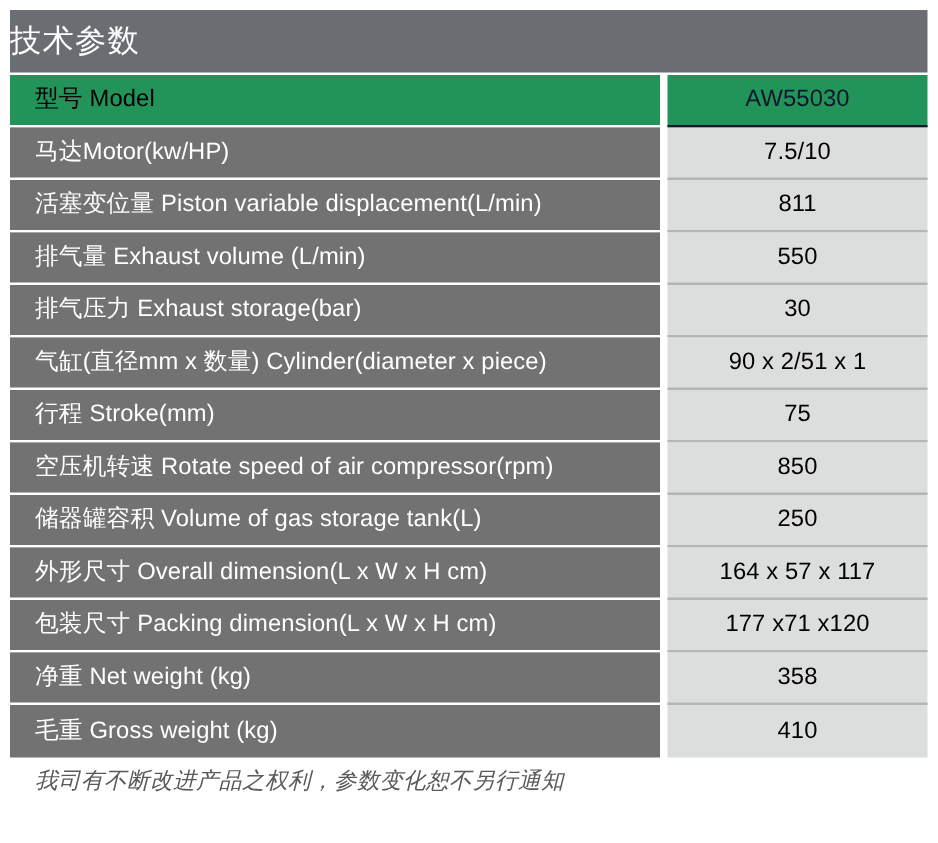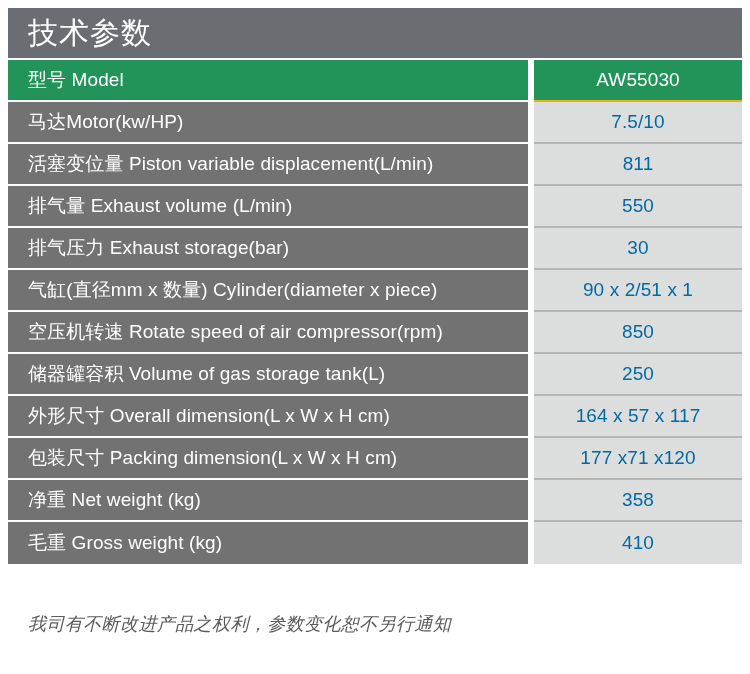--- a/index.html
+++ b/index.html
@@ -29,23 +29,22 @@
     top: 8px;
     width: 734px;
     height: 50px;
     background: #6a6e72;
     display: flex;
     align-items: center;
     box-sizing: border-box;
   }
   .title-bar .title-text {
     color: #ffffff;
-    font-size: 30px;
+    font-size: 25px;
     letter-spacing: 1px;
-    padding-left: 20px;
     line-height: 1;
     white-space: nowrap;
   }
 
   
   .spec-table {
     position: absolute;
     left: 8px;
     top: 60px;
     width: 734px;
@@ -83,38 +82,38 @@
   .cell-gap {
     width: 6px;
     background: #ffffff;
     border: 0;
   }
 
   
   .cell-value {
     width: 208px;
     background: #dcdddd;
-    color: #0369a1;
+    color: #000000;
     font-size: 19px;
     text-align: center;
     border-bottom: 2px solid #b4b5b5;
     white-space: nowrap;
     letter-spacing: 0.1px;
   }
 
   
   tr.row-header .cell-label {
     background: #22945a;
-    color: #ffffff;
+    color: #000000;
     border-bottom: 2px solid #ffffff;
   }
   tr.row-header .cell-value {
     background: #22945a;
-    color: #ffffff;
-    border-bottom: 2px solid #eab308;
+    color: #0f172a;
+    border-bottom: 2px solid #0f172a;
   }
   tr.row-header .cell-gap {
     background: #ffffff;
   }
 
   
   tr.row-last .cell-label {
     border-bottom: 0;
   }
   tr.row-last .cell-value {
@@ -169,20 +168,25 @@
           <td class="cell-label">排气压力 Exhaust storage(bar)</td>
           <td class="cell-gap"></td>
           <td class="cell-value">30</td>
         </tr>
         <tr>
           <td class="cell-label">气缸(直径mm x 数量) Cylinder(diameter x piece)</td>
           <td class="cell-gap"></td>
           <td class="cell-value">90 x 2/51 x 1</td>
         </tr>
         <tr>
+          <td class="cell-label">行程 Stroke(mm)</td>
+          <td class="cell-gap"></td>
+          <td class="cell-value">75</td>
+        </tr>
+        <tr>
           <td class="cell-label">空压机转速 Rotate speed of air compressor(rpm)</td>
           <td class="cell-gap"></td>
           <td class="cell-value">850</td>
         </tr>
         <tr>
           <td class="cell-label">储器罐容积 Volume of gas storage tank(L)</td>
           <td class="cell-gap"></td>
           <td class="cell-value">250</td>
         </tr>
         <tr>

